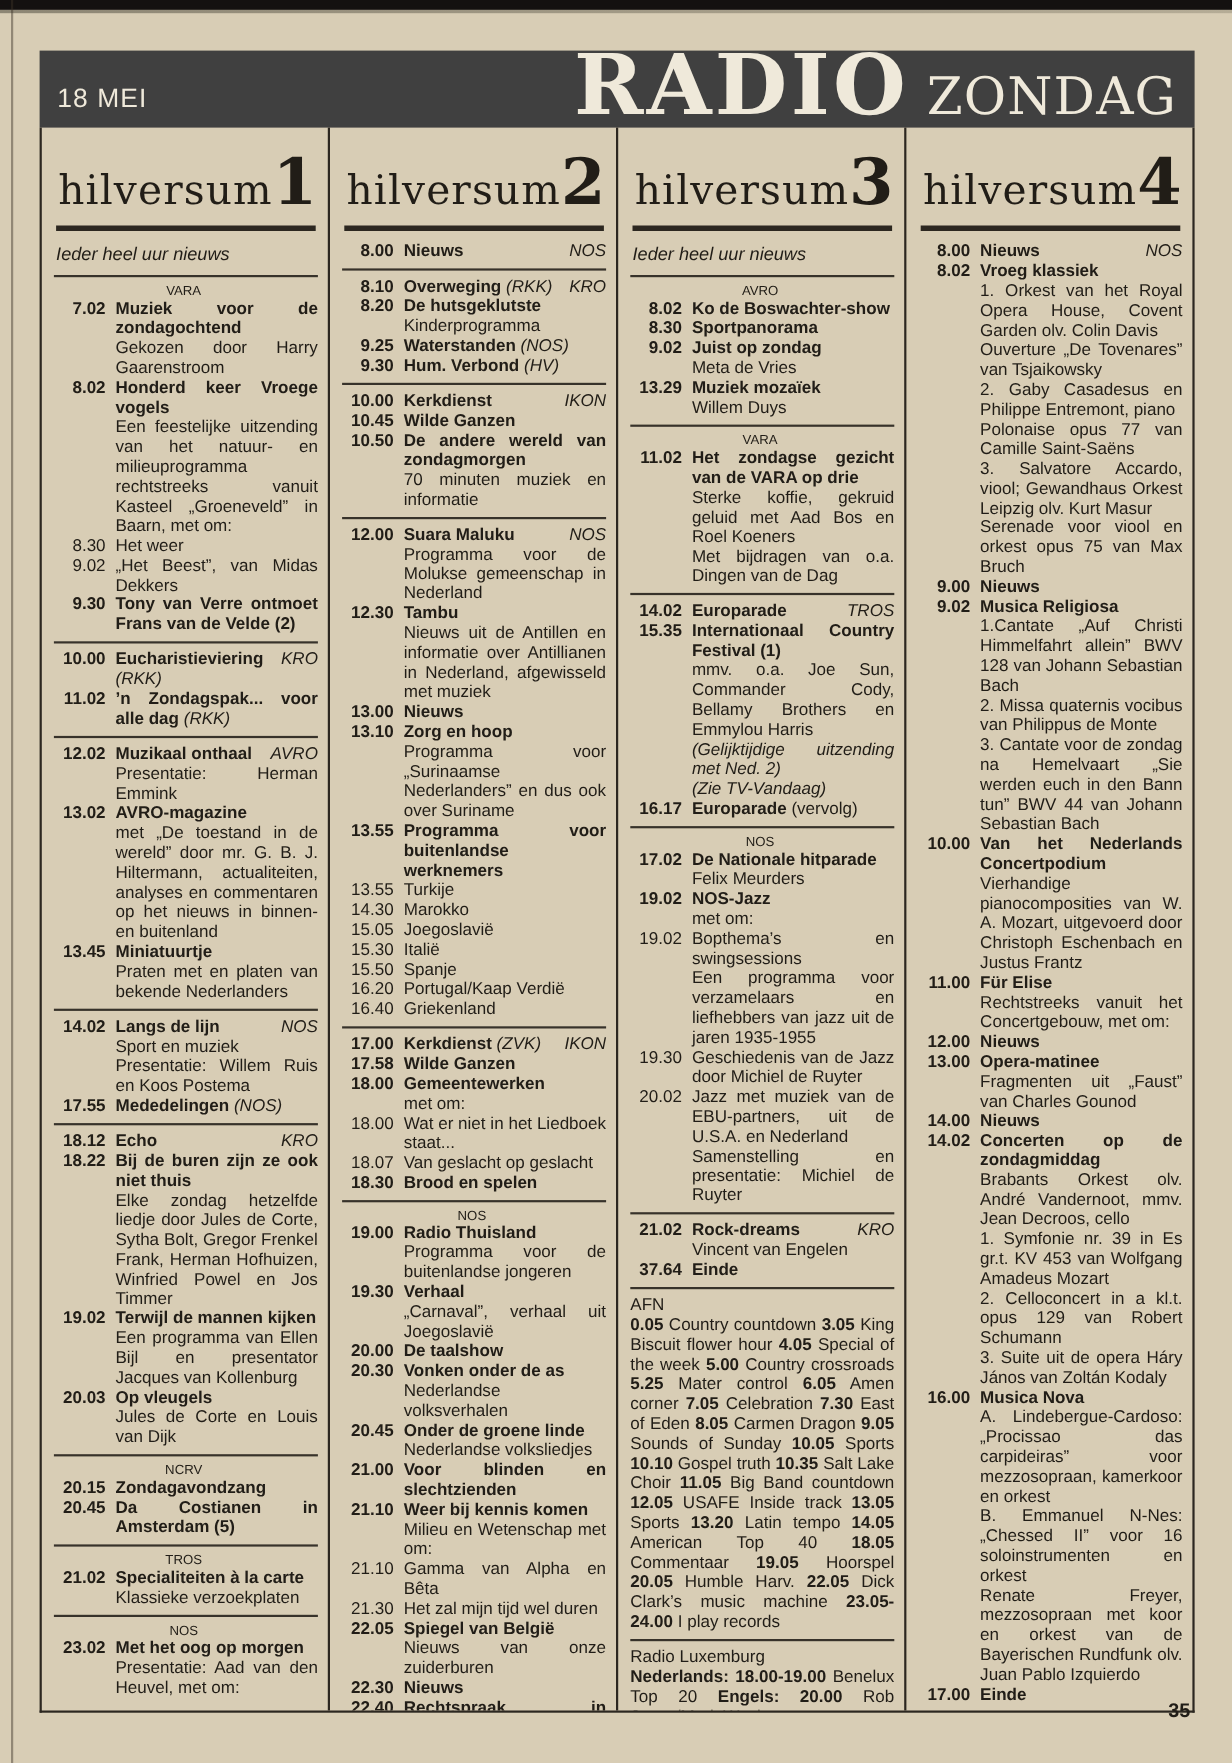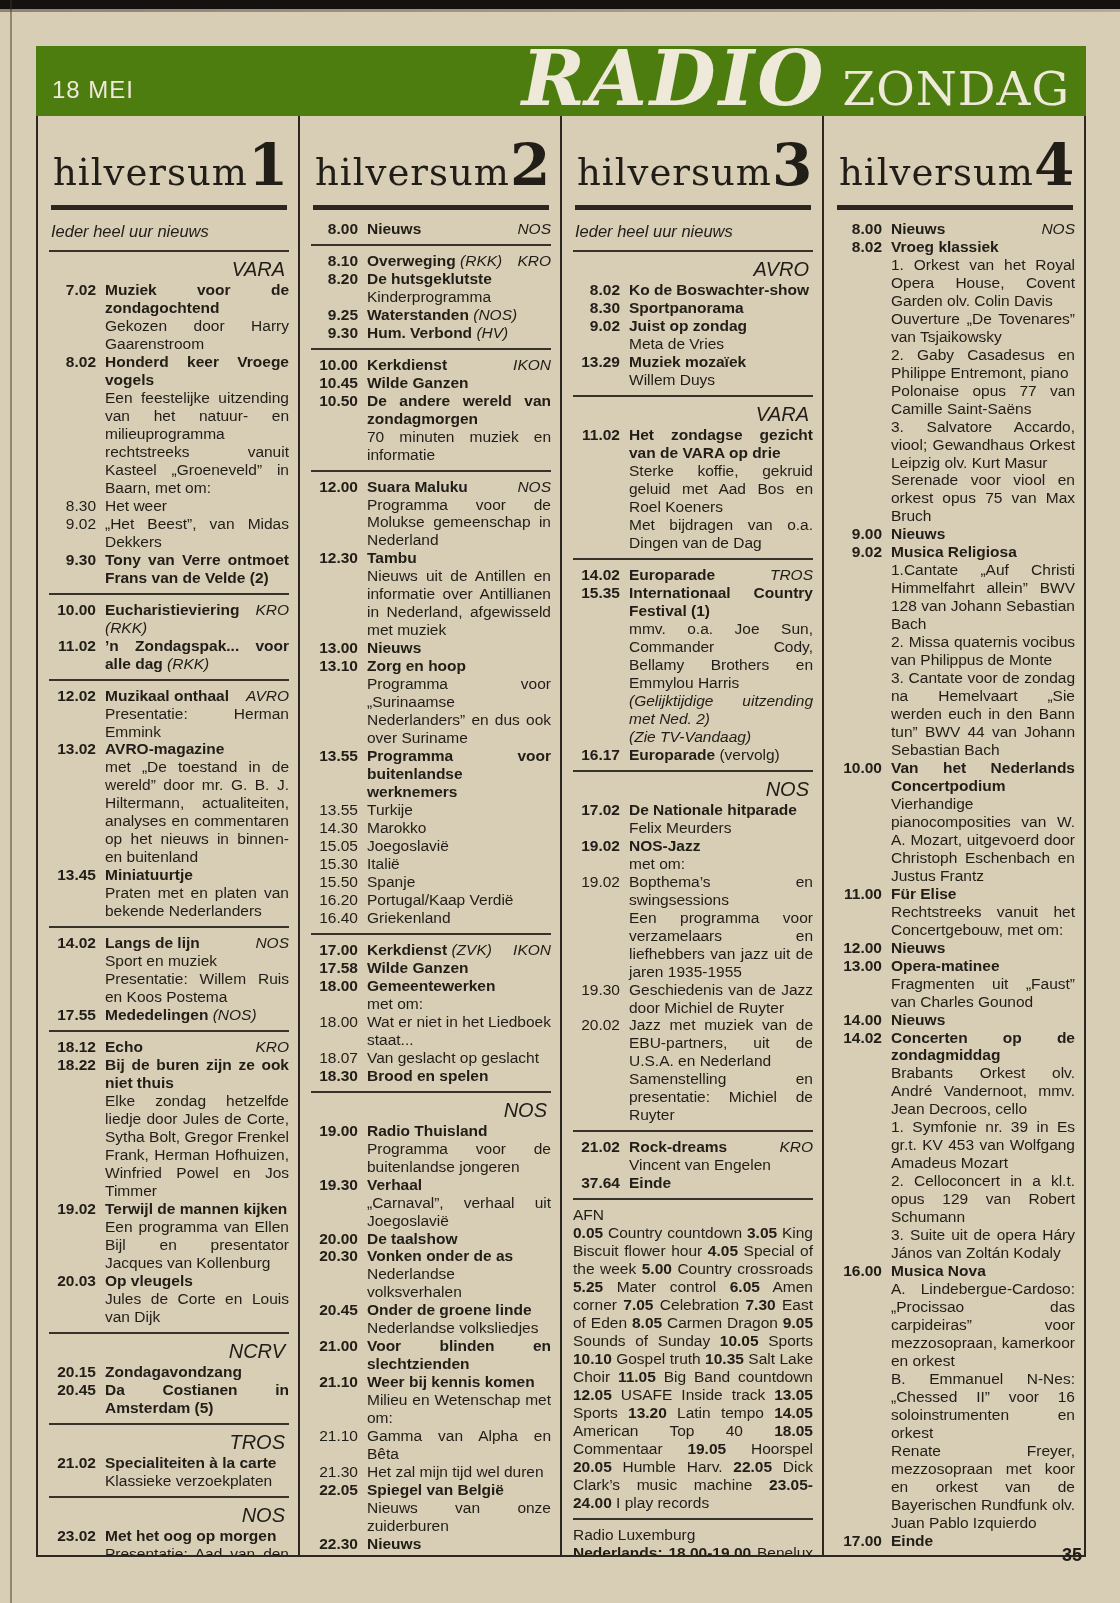--- a/index.html
+++ b/index.html
@@ -5,43 +5,43 @@
   html,body{margin:0;padding:0;}
   body{background:#c9bda3;font-family:"Liberation Sans",sans-serif;}
   .page{position:relative;width:1120px;height:1603px;background:#d8cdb5;overflow:hidden;
         color:#211d17;}
   .page-edge-strip{position:absolute;top:0;left:0;width:100%;height:9px;background:#141110;}
   .page-edge-line{position:absolute;top:9px;left:0;width:100%;height:3px;
         background:linear-gradient(90deg,#8d8674,#b5ac96);}
   .left-scan-line{position:absolute;top:0;left:10px;width:2px;height:100%;background:rgba(60,52,40,.45);}
 
   
-  .masthead{position:absolute;left:36px;right:34px;top:46px;height:70px;background:#4d7c0f;
+  .masthead{position:absolute;left:36px;right:34px;top:46px;height:70px;background:#404040;
         color:#efe9da;display:flex;align-items:flex-end;padding:0 16px 6px 16px;box-sizing:border-box;}
   .mast-date{font-size:24px;letter-spacing:1px;margin-bottom:6px;}
   .mast-right{margin-left:auto;display:flex;align-items:baseline;gap:16px;}
   .mast-brand{font-family:"DejaVu Serif",serif;font-weight:bold;font-size:76px;line-height:.78;
-        letter-spacing:3px;font-style:italic;}
+        letter-spacing:3px;}
   .mast-day{font-family:"DejaVu Serif",serif;font-size:47px;line-height:.9;letter-spacing:1px;}
 
   
   .tablebox{position:absolute;left:36px;right:34px;top:116px;bottom:46px;
         border:2px solid #2c2720;border-top:none;display:flex;}
   .col{flex:1 1 0;min-width:0;padding:6px 9px 6px 11px;border-right:2px solid #2c2720;
         overflow:hidden;font-size:15.5px;line-height:1.16;}
   .col:last-child{border-right:none;}
 
   .sta{display:flex;align-items:baseline;padding:20px 4px 0 4px;font-family:"DejaVu Serif",serif;}
   .sta-name{font-size:37px;letter-spacing:1px;}
   .sta-num{margin-left:auto;font-size:58px;font-weight:bold;line-height:.8;}
   .sta-rule{height:5px;background:#2c2720;margin:10px 2px 10px 2px;}
 
   .note{font-style:italic;font-size:16.5px;padding:2px 2px 3px 2px;}
   .hr{border-top:2px solid #37322a;margin:6px 0 6px 0;}
-  .sec-net{text-align:right;font-style:italic;font-size:20px;padding-right:4px;}
+  .sec-net{text-align:center;font-size:12px;padding-right:4px;}
 
   .entry{display:flex;}
   .entry .tm{flex:0 0 47px;text-align:right;padding-right:9px;white-space:nowrap;}
   .entry .bd{flex:1;min-width:0;text-align:justify;}
   .b{font-weight:bold;}
   .net{float:right;font-style:italic;font-weight:normal;padding-left:6px;}
   .suf-i{font-style:italic;font-weight:normal;}
   .suf-r{font-weight:normal;}
   .desc{text-align:justify;font-weight:normal;}
   .desc.i{font-style:italic;}

